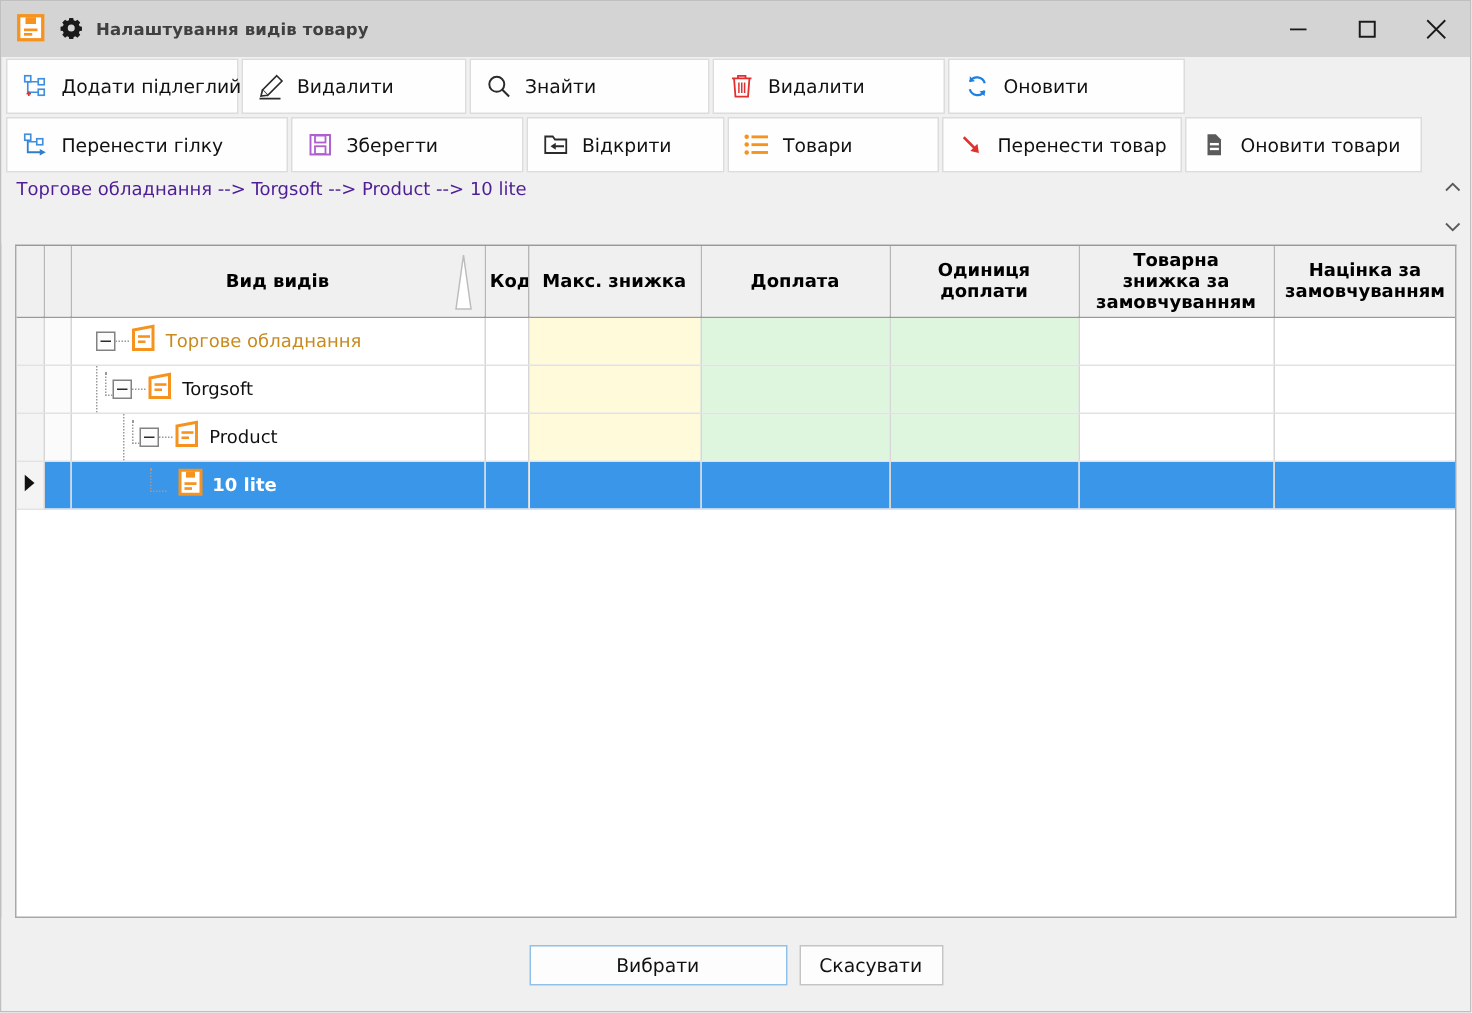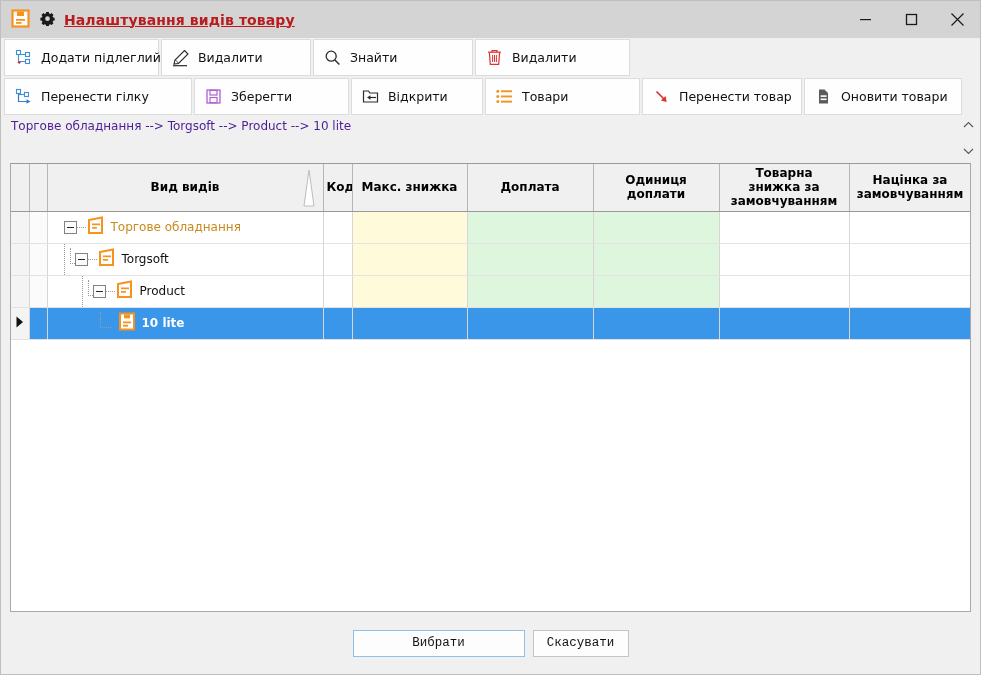--- a/index.html
+++ b/index.html
@@ -30,24 +30,23 @@
     position: relative;
   }
   #title-left {
     display: flex;
     align-items: center;
     padding-left: 9px;
     gap: 9px;
   }
   .title-text {
     font-weight: bold;
-    font-size: 14px;
-    color: #b91c1c;
+    font-size: 11px;
+    color: #404040;
     letter-spacing: .1px;
-    text-decoration: underline;
   }
   #win-buttons {
     position: absolute;
     right: 0; top: 0;
     height: 37px;
     display: flex;
   }
   .win-btn {
     width: 46px; height: 37px;
     display: flex; align-items: center; justify-content: center;
@@ -210,21 +209,20 @@
 
   
   #footer {
     flex: 0 0 auto;
     height: 62px;
     background: #f0f0f0;
     display: flex;
     align-items: center;
     justify-content: center;
     gap: 8px;
-    font-family: Liberation Mono, monospace;
   }
   .fbtn {
     height: 27px;
     background: #fdfdfd;
     border: 1px solid #c4c4c4;
     font-size: 12.5px;
     color: #111;
     display: flex; align-items: center; justify-content: center;
     cursor: default;
   }
@@ -321,20 +319,31 @@
           <svg width="17" height="17" viewBox="0 0 17 17">
             <path d="M2 3.2 H15" stroke="#e03030" stroke-width="1.2"></path>
             <path d="M6 3.2 V1.6 H11 V3.2" fill="none" stroke="#e03030" stroke-width="1.2"></path>
             <path d="M3.4 3.6 L4.3 15.4 H12.7 L13.6 3.6" fill="none" stroke="#e03030" stroke-width="1.2"></path>
             <path d="M6.6 6 V13 M8.5 6 V13 M10.4 6 V13" stroke="#e03030" stroke-width="1"></path>
           </svg>
         </span>
         <span>Видалити</span>
       </div>
 
+      <div class="tb-btn" style="width:158px">
+        <span class="tb-ico">
+          <svg width="17" height="17" viewBox="0 0 17 17">
+            <path d="M13.5 6.5 A5.4 5.4 0 0 0 3.6 5.4" fill="none" stroke="#1f7fe0" stroke-width="1.5"></path>
+            <path d="M3.5 10.5 A5.4 5.4 0 0 0 13.4 11.6" fill="none" stroke="#1f7fe0" stroke-width="1.5"></path>
+            <path d="M3.6 1.8 L3.3 5.7 L7 5.2 z" fill="#1f7fe0"></path>
+            <path d="M13.4 15.2 L13.7 11.3 L10 11.8 z" fill="#1f7fe0"></path>
+          </svg>
+        </span>
+        <span>Оновити</span>
+      </div>
     </div>
 
     <div class="tb-row">
       <div class="tb-btn" style="width:188px">
         <span class="tb-ico">
           <svg width="17" height="17" viewBox="0 0 17 17">
             <rect x="1.5" y="1.5" width="4" height="4" fill="none" stroke="#3f8fdc" stroke-width="1.1"></rect>
             <rect x="9.5" y="4.5" width="4" height="4" fill="none" stroke="#3f8fdc" stroke-width="1.1"></rect>
             <path d="M3.5 5.5 V13.5 H12" fill="none" stroke="#2f7fcf" stroke-width="1.2"></path>
             <path d="M15.5 13.5 L11.5 11.3 V15.7 z" fill="#2f7fcf"></path>
@@ -359,21 +368,21 @@
         <span class="tb-ico">
           <svg width="18" height="17" viewBox="0 0 18 17">
             <path d="M1.5 14 V3 H6.5 L8 5 H15.5 V14 z" fill="none" stroke="#2b2b2b" stroke-width="1.2"></path>
             <path d="M14 9.5 H7.5" stroke="#2b2b2b" stroke-width="1.2"></path>
             <path d="M5 9.5 L8.5 7.2 V11.8 z" fill="#2b2b2b"></path>
           </svg>
         </span>
         <span>Відкрити</span>
       </div>
 
-      <div class="tb-btn" style="width:155px">
+      <div class="tb-btn" style="width:141px">
         <span class="tb-ico">
           <svg width="17" height="15" viewBox="0 0 17 15">
             <circle cx="1.8" cy="2.2" r="1.5" fill="#f6921e"></circle>
               <rect x="5" y="1.3" width="11" height="1.9" fill="#f6921e"></rect>
             <circle cx="1.8" cy="7.4" r="1.5" fill="#f6921e"></circle>
               <rect x="5" y="6.5" width="11" height="1.9" fill="#f6921e"></rect>
             <circle cx="1.8" cy="12.6" r="1.5" fill="#f6921e"></circle>
               <rect x="5" y="11.7" width="11" height="1.9" fill="#f6921e"></rect>
           </svg>
         </span>

